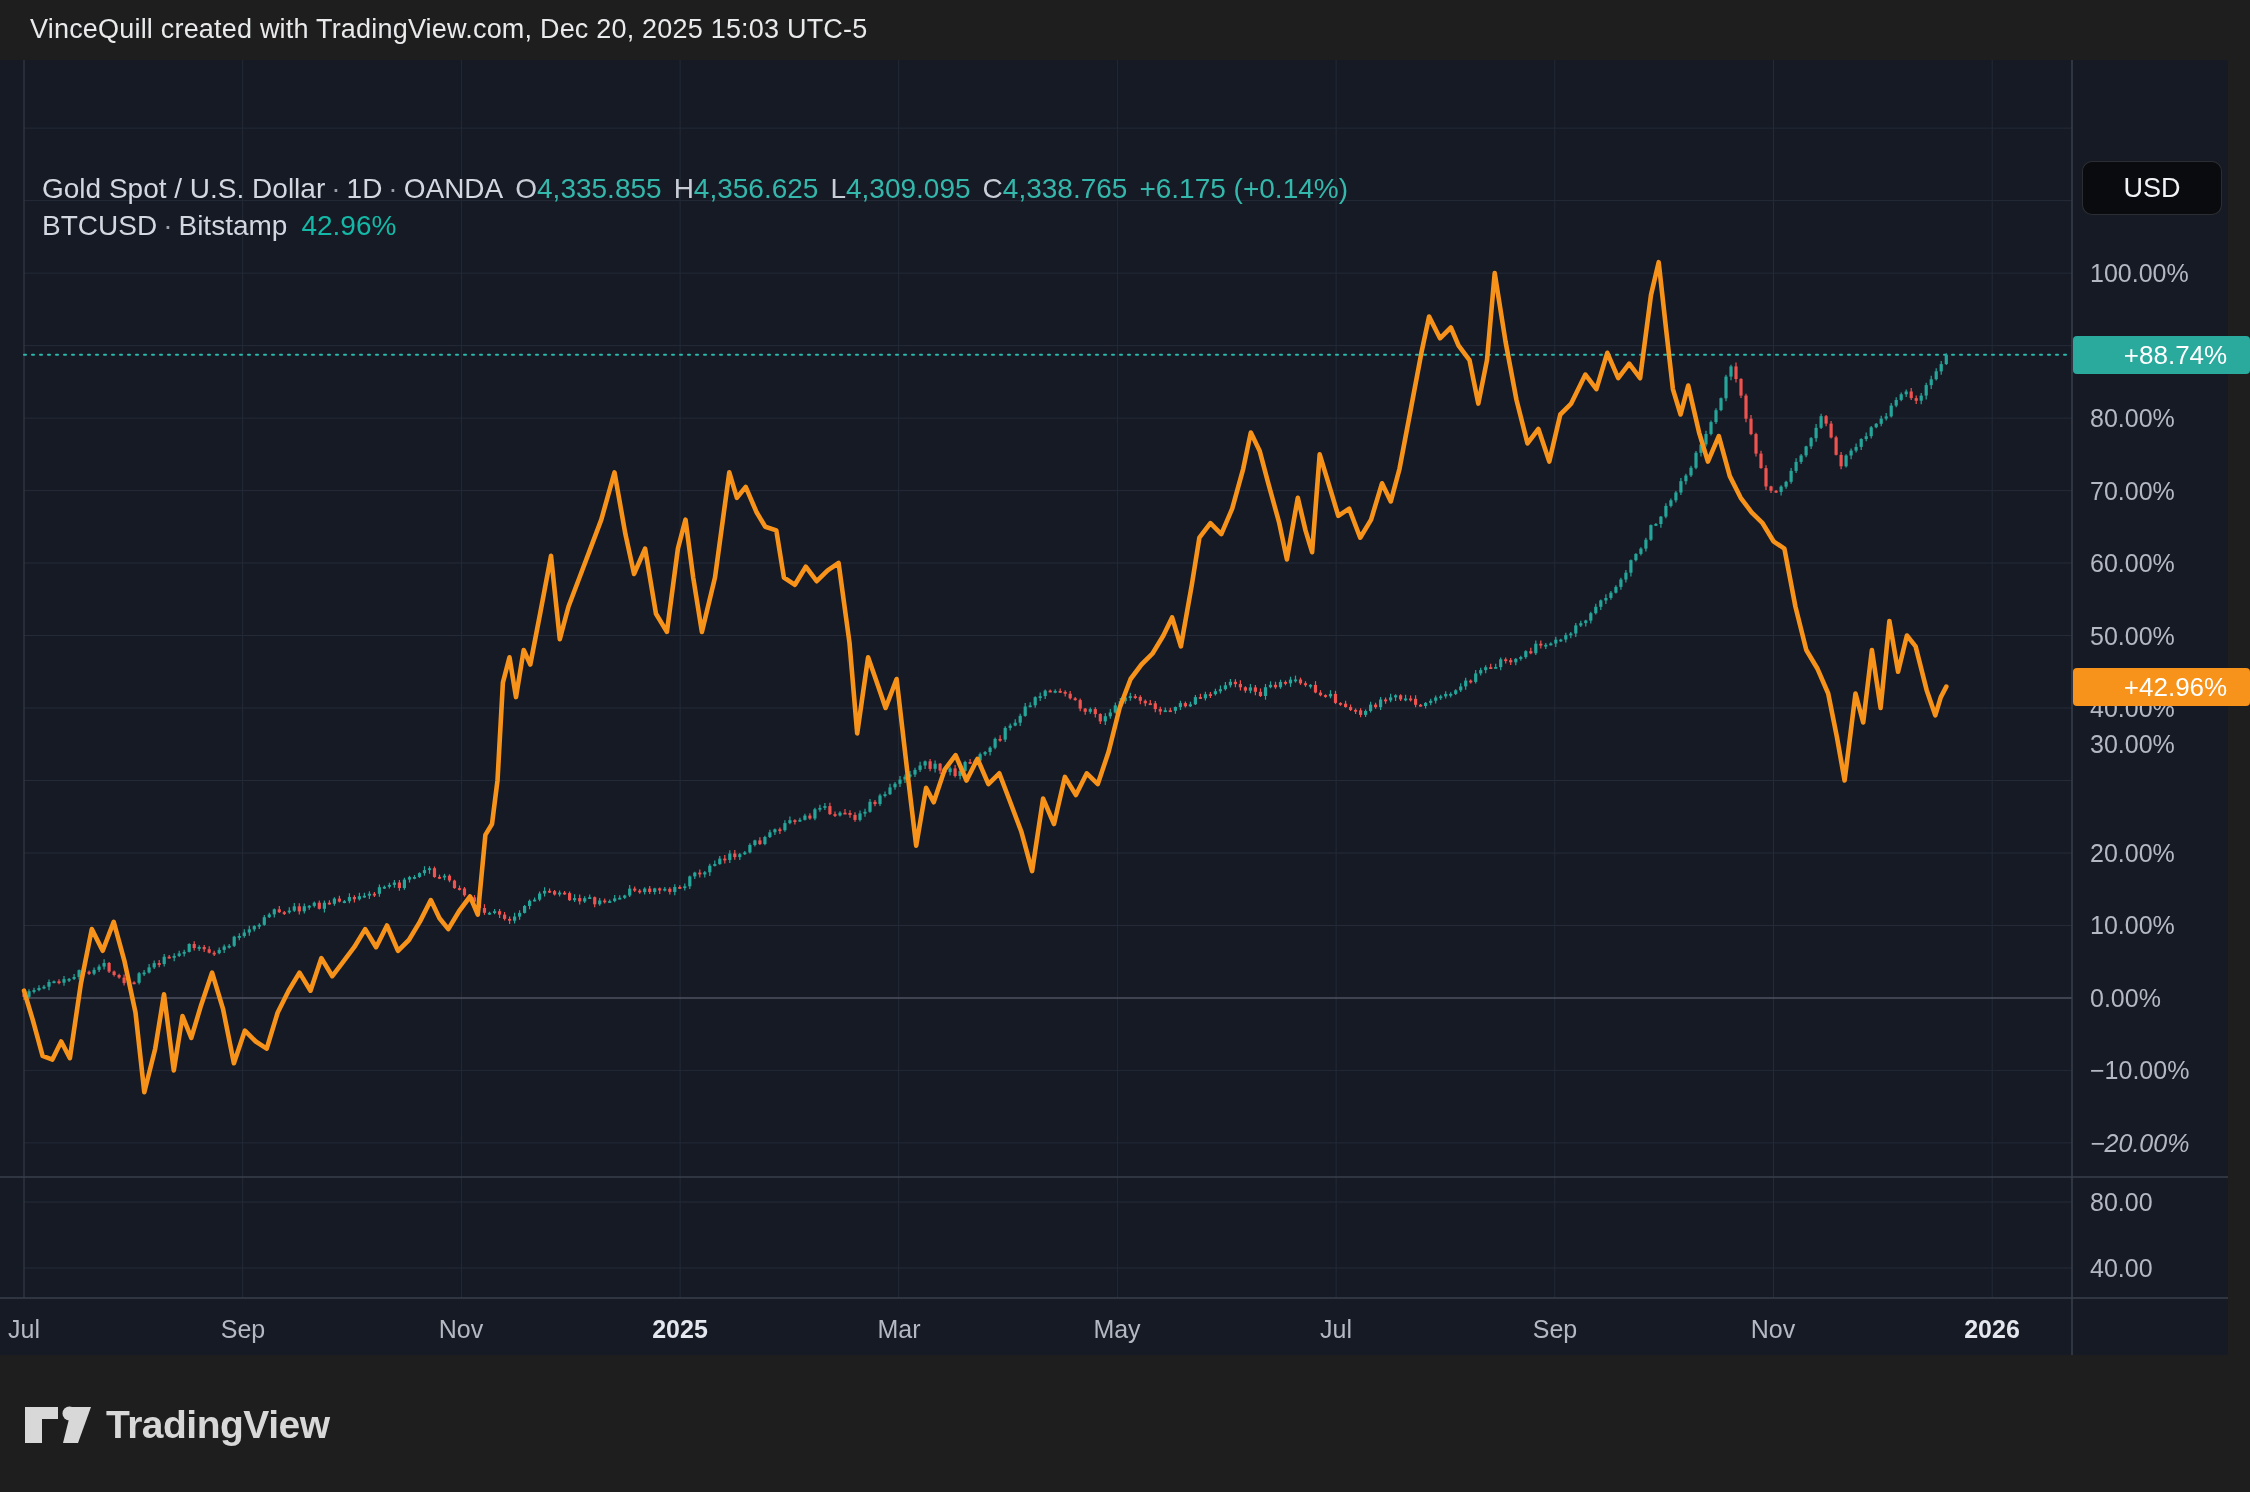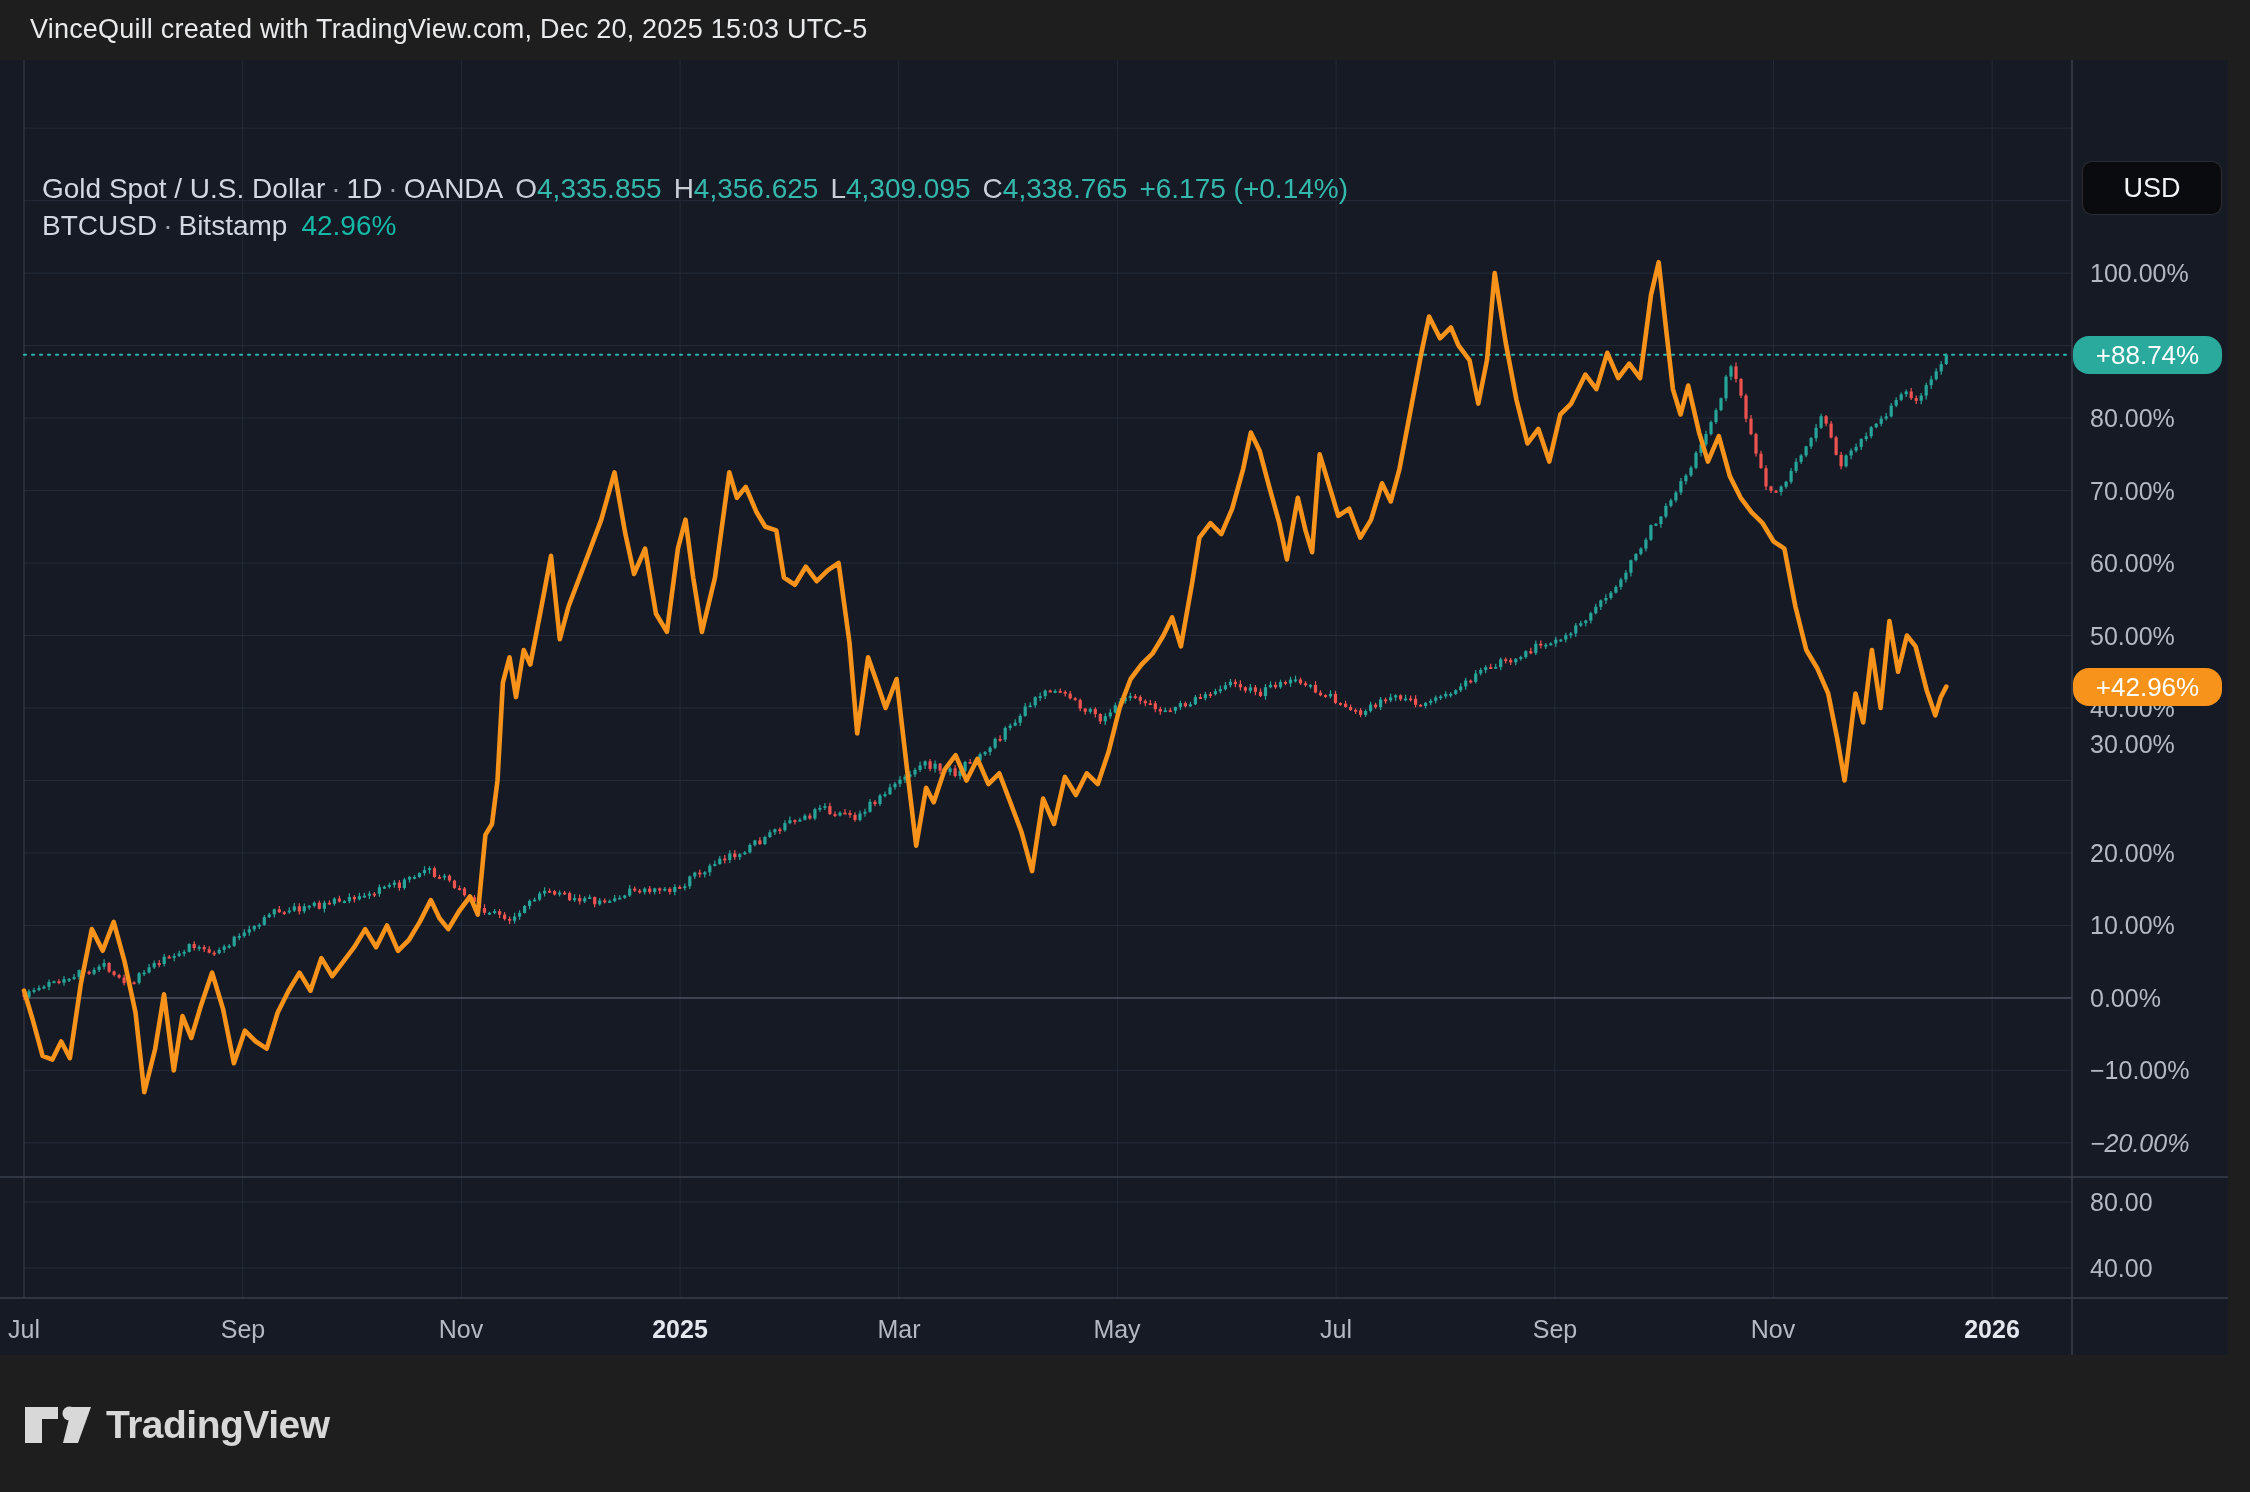--- a/index.html
+++ b/index.html
@@ -10,22 +10,22 @@
   .canvas{position:absolute;left:0;top:60px;width:2228px;height:1295px;background:#151a24;}
   #plot{position:absolute;left:0;top:0;}
   .legend{position:absolute;left:42px;top:110px;}
   .lrow{display:flex;align-items:center;gap:6px;height:37px;font-size:28px;color:#d3d7e0;white-space:nowrap;}
   .lrow .sep{color:#9a9ea8;}
   .lrow .pair{margin-left:6px;}
   .pl{color:#c9cdd6;} .pv{color:#35b8ac;} .chg{color:#35b8ac;margin-left:6px;}
   .btc-val{color:#14b8a6;margin-left:8px;}
   #price-axis{position:absolute;left:2072px;top:0;width:156px;height:1295px;}
   .ytick{position:absolute;left:18px;height:26px;line-height:26px;font-size:25px;color:#b4b8c2;white-space:nowrap;}
-  .badge{position:absolute;left:1px;width:149px;height:38px;border-radius:16px;color:#fff;
-         font-size:26px;text-align:center;line-height:38px;z-index:3;}
+  .badge{position:absolute;left:1px;width:149px;height:38px;border-radius:4px;color:#fff;
+         font-size:26px;text-align:center;line-height:38px;z-index:3;padding-left:28px;}
   #usd-btn{position:absolute;left:10px;top:101px;width:138px;height:52px;border-radius:10px;
            background:#0a0b0e;border:1px solid rgba(255,255,255,.14);color:#f2f3f5;
            font-size:27px;text-align:center;line-height:52px;cursor:pointer;z-index:2;}
   #time-axis{position:absolute;left:0;top:1238px;width:2228px;height:57px;}
   .xtick{position:absolute;top:17px;transform:translateX(-50%);font-size:25px;color:#b4b8c2;white-space:nowrap;}
   .xtick.bold{font-weight:700;color:#e4e7ed;}
   .footer{position:absolute;left:0;top:1355px;width:1874px;height:137px;}
   .logo-row{position:absolute;left:25px;top:48px;display:flex;align-items:center;gap:15px;cursor:pointer;}
   .brand{font-size:39px;font-weight:700;color:#d8d8d8;letter-spacing:-.5px;}
 </style>

